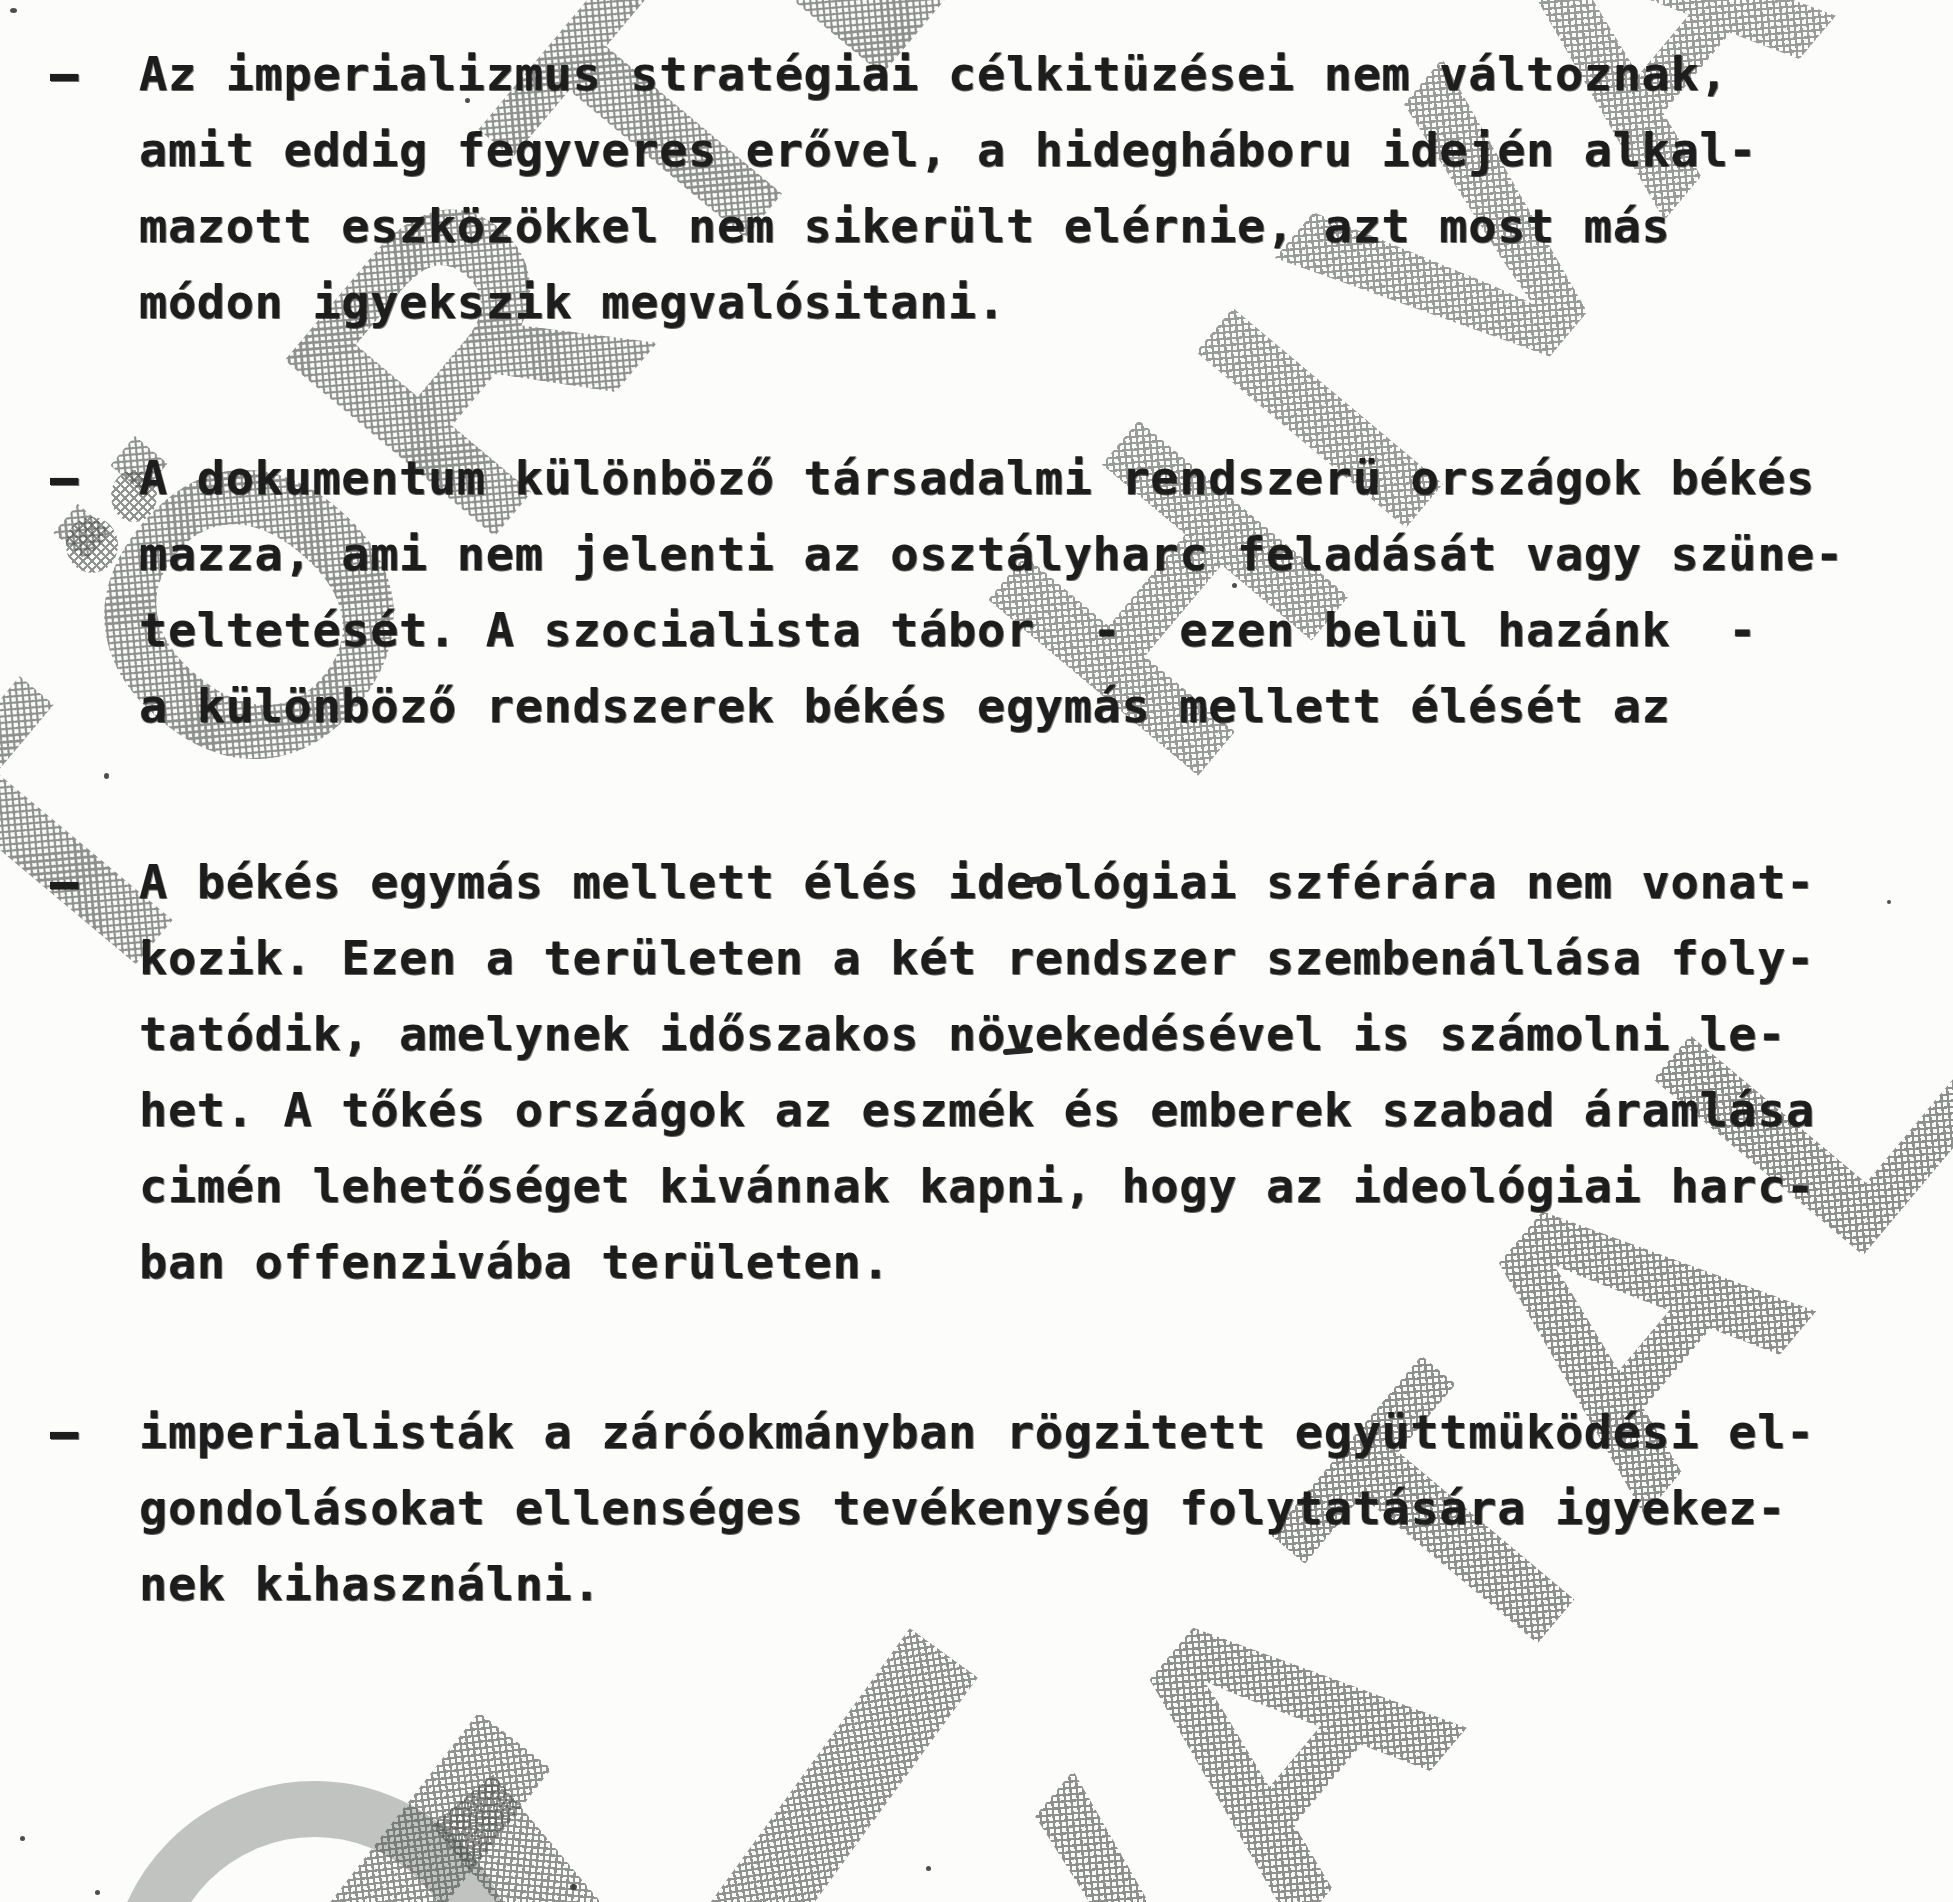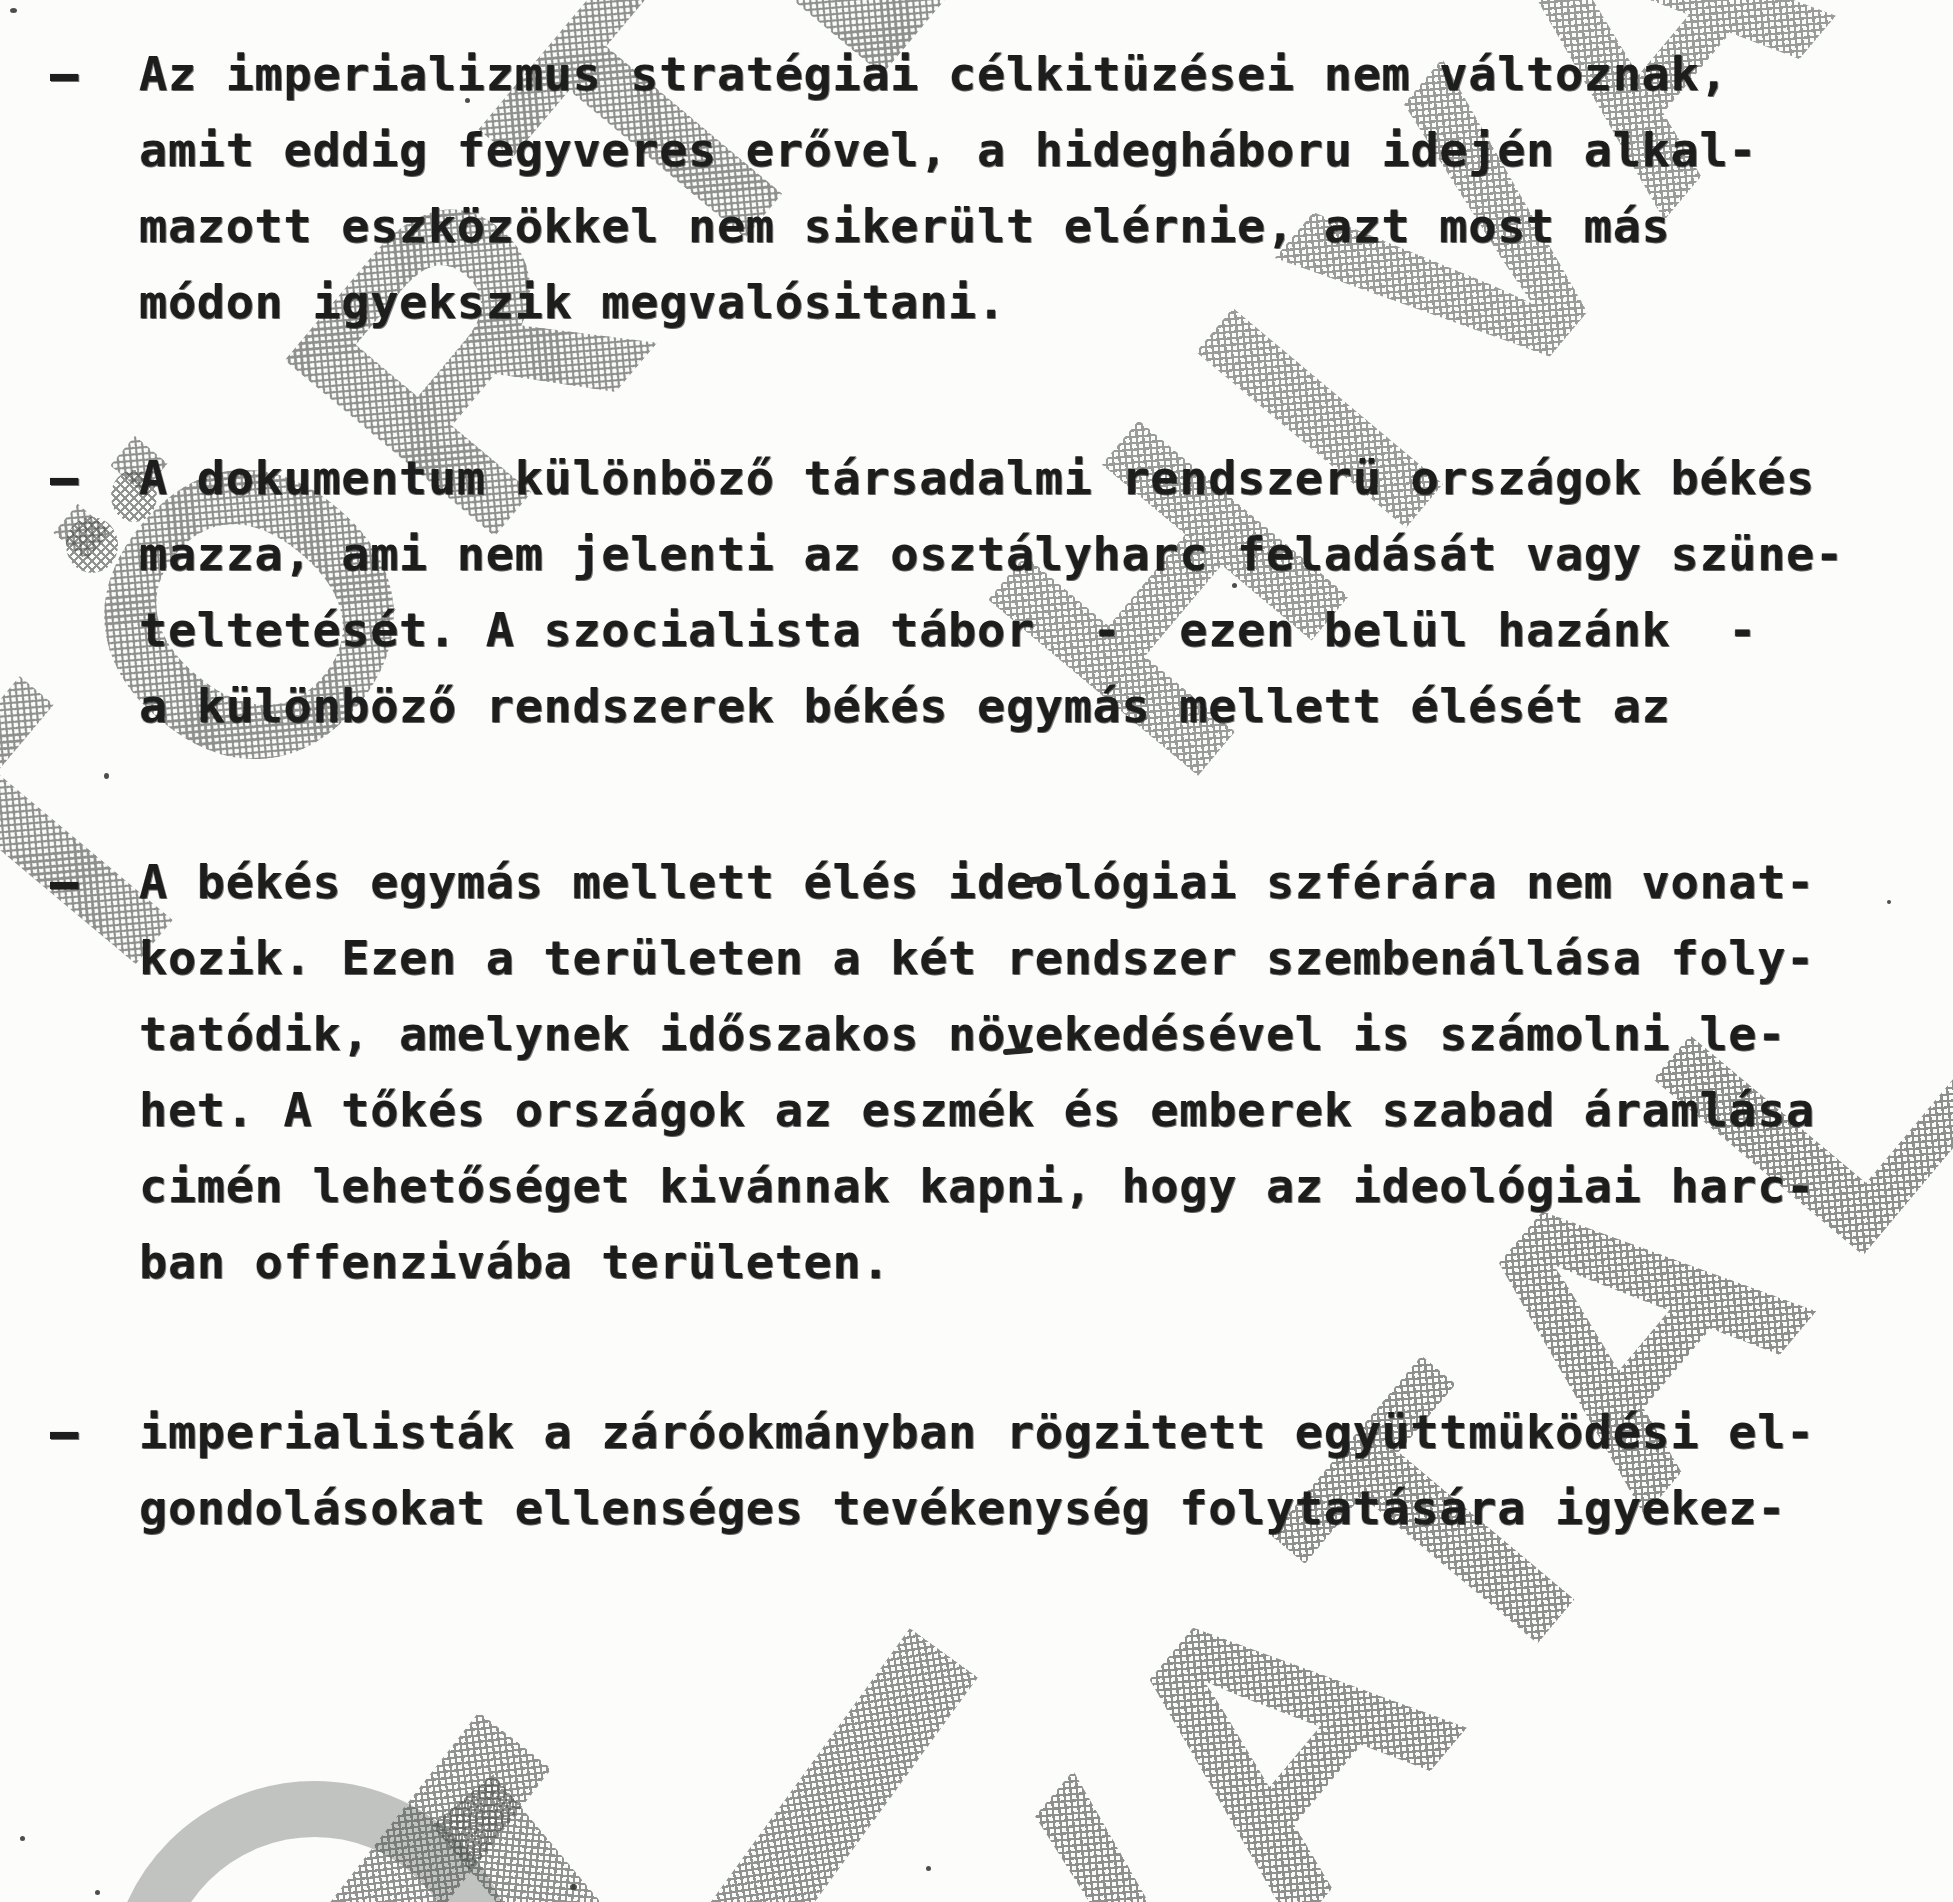--- a/index.html
+++ b/index.html
@@ -124,20 +124,21 @@
       <div class="line">tatódik, amelynek időszakos növekedésével is számolni le-</div>
       <div class="line">het. A tőkés országok az eszmék és emberek szabad áramlása</div>
       <div class="line">cimén lehetőséget kivánnak kapni, hogy az ideológiai harc-</div>
       <div class="line">ban offenzivába területen.</div>
     </div>
 
     <div class="para p4">
       <span class="bullet">—</span>
       <div class="line">imperialisták a záróokmányban rögzitett együttmüködési el-</div>
       <div class="line">gondolásokat ellenséges tevékenység folytatására igyekez-</div>
+      <div class="line">nek kihasználni.</div>
     </div>
 
   </div>
 
   <div class="stray stray-kezeli"></div>
   <div class="stray stray-rendszer"></div>
   <div class="speck sp1"></div>
   <div class="speck sp2"></div>
   <div class="speck sp3"></div>
   <div class="speck sp4"></div>

